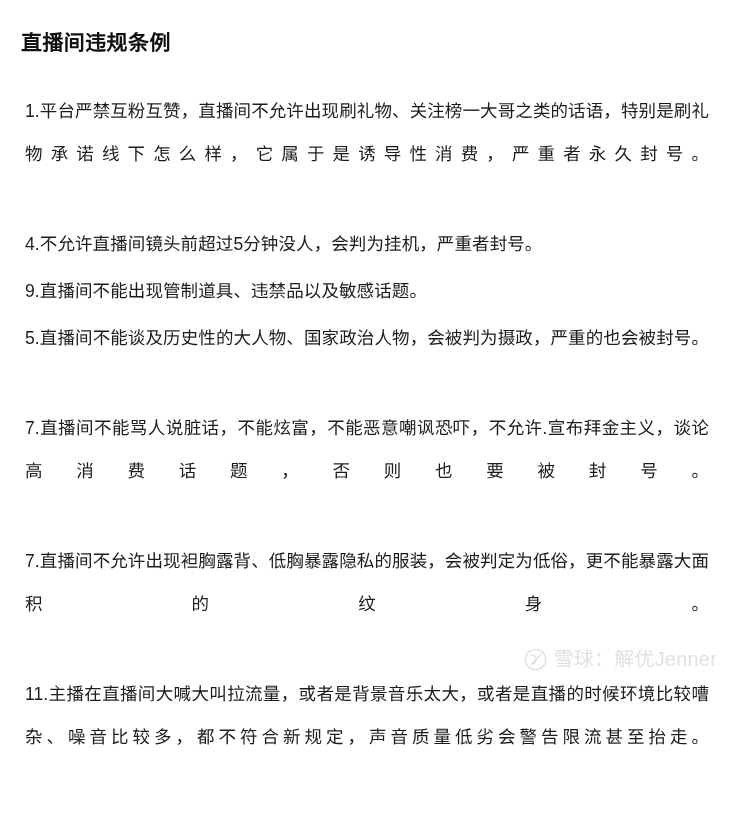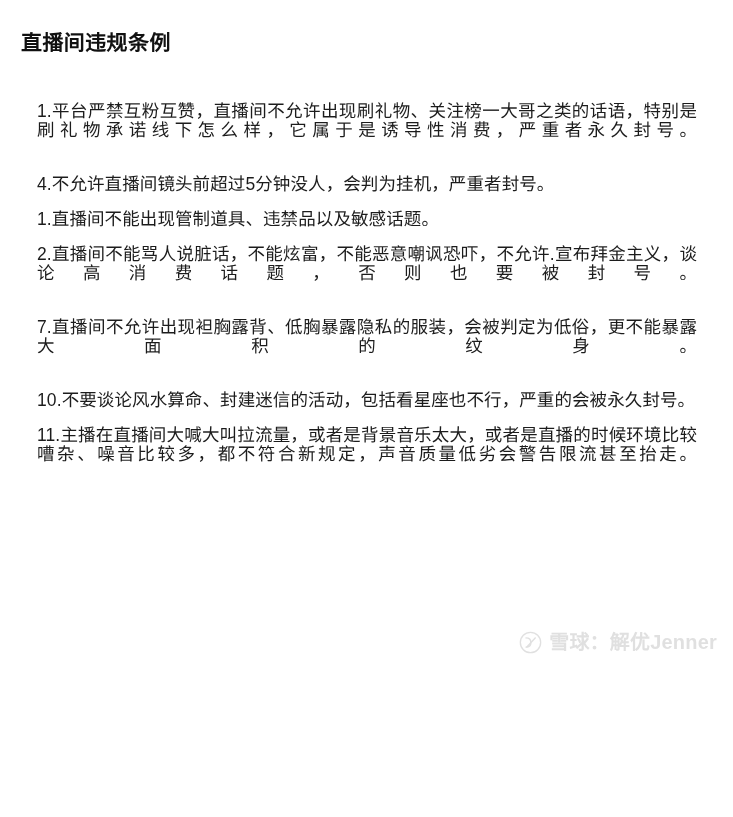--- a/index.html
+++ b/index.html
@@ -36,48 +36,47 @@
     white-space: nowrap;
   }
   .article-body {
     position: absolute;
     left: 21px;
     top: 86px;
     width: 692px;
   }
   .rule-item {
     font-size: 17.5px;
-    line-height: 19px;
+    line-height: 43px;
     color: #1c1c1c;
     text-align: justify;
     text-justify: inter-character;
     letter-spacing: 0.1px;
-    margin: 16px;
+    margin: 4px;
     word-break: break-all;
   }
   
   .rule-item::after {
     content: "";
     display: inline-block;
     width: 100%;
   }
   .rule-item.no-justify::after {
     content: none;
   }
   .watermark {
     position: absolute;
     right: 16px;
-    bottom: 29px;
+    bottom: 12px;
     display: flex;
     align-items: flex-end;
     gap: 7px;
     opacity: 0.30;
     pointer-events: none;
     user-select: none;
-    font-weight: bold;
   }
   .watermark-logo {
     width: 23px;
     height: 23px;
     flex: 0 0 auto;
     display: block;
   }
   .watermark-text {
     font-size: 20px;
     line-height: 23px;
@@ -89,24 +88,24 @@
 </head>
 <body>
 
 <div class="page">
 
   <h1 class="doc-title">直播间违规条例</h1>
 
   <div class="article-body">
     <p class="rule-item">1.平台严禁互粉互赞，直播间不允许出现刷礼物、关注榜一大哥之类的话语，特别是刷礼物承诺线下怎么样，它属于是诱导性消费，严重者永久封号。</p>
     <p class="rule-item no-justify">4.不允许直播间镜头前超过5分钟没人，会判为挂机，严重者封号。</p>
-    <p class="rule-item no-justify">1.直播间不能出现管制道具、违禁品以及敏感话题。</p>
-    <p class="rule-item">2.直播间不能骂人说脏话，不能炫富，不能恶意嘲讽恐吓，不允许.宣布拜金主义，谈论高消费话题，否则也要被封号。</p>
+    <p class="rule-item no-justify">9.直播间不能出现管制道具、违禁品以及敏感话题。</p>
+    <p class="rule-item">5.直播间不能谈及历史性的大人物、国家政治人物，会被判为摄政，严重的也会被封号。</p>
+    <p class="rule-item">7.直播间不能骂人说脏话，不能炫富，不能恶意嘲讽恐吓，不允许.宣布拜金主义，谈论高消费话题，否则也要被封号。</p>
     <p class="rule-item">7.直播间不允许出现袒胸露背、低胸暴露隐私的服装，会被判定为低俗，更不能暴露大面积的纹身。</p>
-    <p class="rule-item no-justify">10.不要谈论风水算命、封建迷信的活动，包括看星座也不行，严重的会被永久封号。</p>
     <p class="rule-item">11.主播在直播间大喊大叫拉流量，或者是背景音乐太大，或者是直播的时候环境比较嘈杂、噪音比较多，都不符合新规定，声音质量低劣会警告限流甚至抬走。</p>
 
   </div>
 
   <div class="watermark">
     <svg class="watermark-logo" viewBox="0 0 24 24" xmlns="http://www.w3.org/2000/svg">
       <circle cx="12" cy="12" r="10.6" fill="none" stroke="#9a9a9a" stroke-width="1.4"></circle>
       <path d="M7.3 7.2 C10.4 7.2 12.4 9.2 12.4 12.0 C12.4 14.8 10.4 16.8 7.3 16.8" fill="none" stroke="#9a9a9a" stroke-width="1.5" stroke-linecap="round"></path>
       <path d="M16.9 7.2 L8.2 16.8" fill="none" stroke="#9a9a9a" stroke-width="1.5" stroke-linecap="round"></path>
     </svg>

